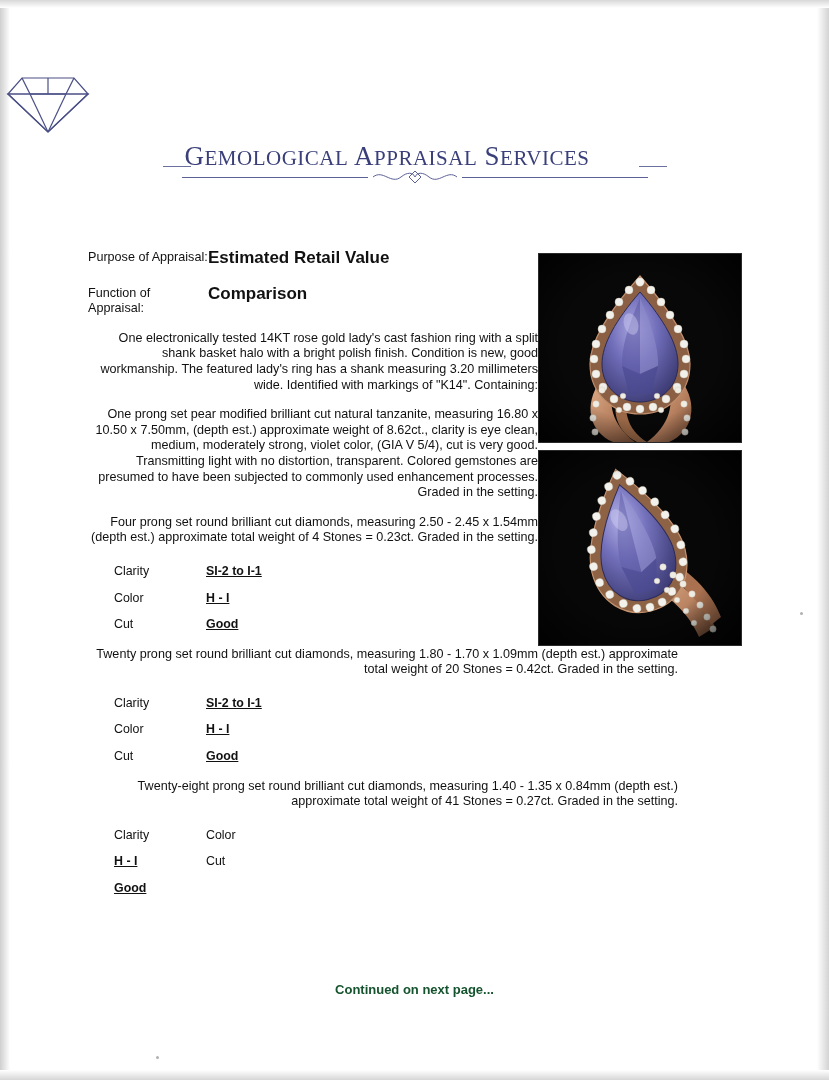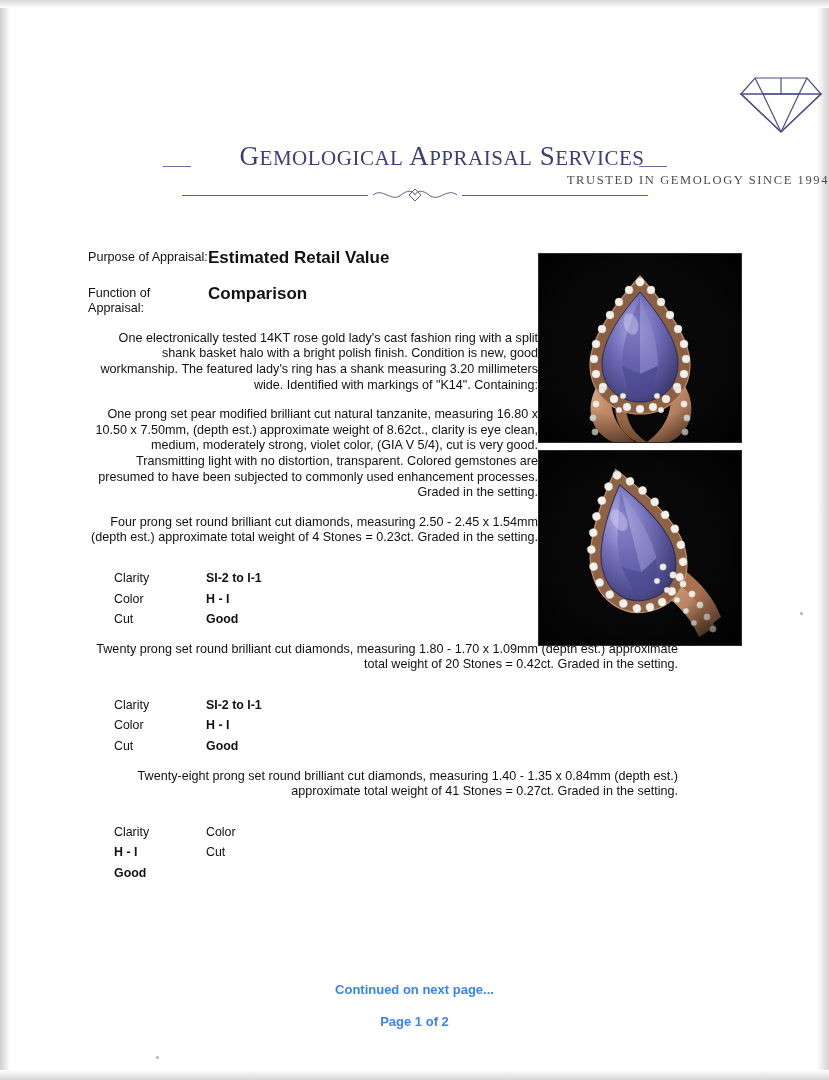--- a/index.html
+++ b/index.html
@@ -43,21 +43,21 @@
     height: 10px;
     background: linear-gradient(to top, #d6d6d6, #ffffff);
   }
 
   
   .letterhead {
     position: absolute;
     left: 0;
     right: 0;
     top: 72px;
-    text-align: right;
+    text-align: left;
   }
   .diamond-logo {
     display: block;
     margin: 0 auto 4px auto;
   }
   .rule-row {
     position: relative;
     width: 460px;
     margin: 0 auto;
   }
@@ -123,27 +123,27 @@
     grid-template-columns: 120px 1fr;
     row-gap: 20px;
   }
   .kv .k { font-size: 12.6px; }
   .kv .v { font-weight: bold; font-size: 17px; }
   p.para {
     margin: 14px 0 0 0;
     text-align: right;
   }
   .grade-table {
-    margin: 25px 0 0 26px;
+    margin: 18px 0 0 26px;
     display: grid;
     grid-template-columns: 92px 1fr;
-    row-gap: 5px;
+    row-gap: 11px;
   }
   .grade-table .g-k { font-size: 12.4px; }
-  .grade-table .g-v { font-weight: bold; font-size: 12.4px; }
+  .grade-table .g-v { font-weight: bold; font-size: 12.4px; text-decoration: underline; }
 
   
   .wide {
     width: 590px;
   }
 
   
   .photo {
     position: absolute;
     border: 1px solid #2a2a2a;
@@ -163,21 +163,21 @@
     height: 194px;
   }
   .photo svg { display: block; }
 
   
   .footer {
     position: absolute;
     left: 0;
     right: 0;
     text-align: center;
-    color: #3b82f6;
+    color: #14532d;
   }
   #continued {
     top: 982px;
     font-weight: bold;
     font-size: 13px;
   }
   #page-num {
     top: 1014px;
     font-weight: bold;
     font-size: 13px;
@@ -222,21 +222,20 @@
     </span>
 
     <div class="rule-row">
       <div class="hline left"></div>
       <div class="hline right"></div>
       <div class="company-name">
         <span>G<span class="small-caps">EMOLOGICAL</span> A<span class="small-caps">PPRAISAL</span> S<span class="small-caps">ERVICES</span></span>
       </div>
     </div>
 
-    <div class="tagline">TRUSTED IN GEMOLOGY SINCE 1994</div>
 
     <div class="underline-wrap">
       <div class="bar l"></div>
       <div class="bar r"></div>
       <span class="flourish">
         <svg width="92" height="20" viewBox="0 0 92 20">
           <g fill="none" stroke="#5b6096" stroke-width="1">
             <path d="M4 9 C 14 1, 22 17, 32 9"></path>
             <path d="M32 9 C 38 4, 44 4, 46 9"></path>
             <path d="M46 9 C 48 4, 54 4, 60 9"></path>
@@ -439,15 +438,14 @@
         <circle cx="138" cy="149" r="2.8"></circle>
           <circle cx="147" cy="160" r="2.8"></circle>
         <circle cx="155" cy="172" r="2.8"></circle>
       </g>
 
       <rect x="0" y="0" width="202" height="194" fill="url(#vign2)"></rect>
     </svg>
   </div>
 
   <div class="footer" id="continued">Continued on next page...</div>
-  <div class="footer" id="page-num">Page 1 of 2</div>
 
 </div>
 
 </body></html>

